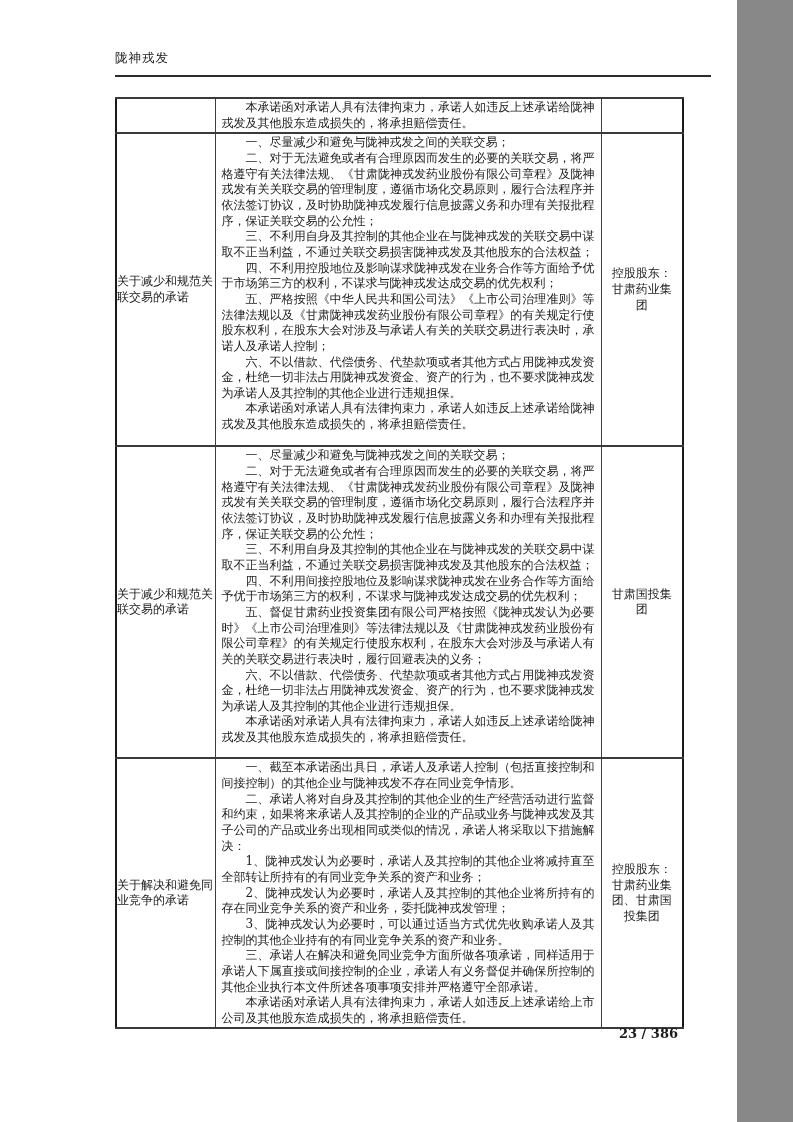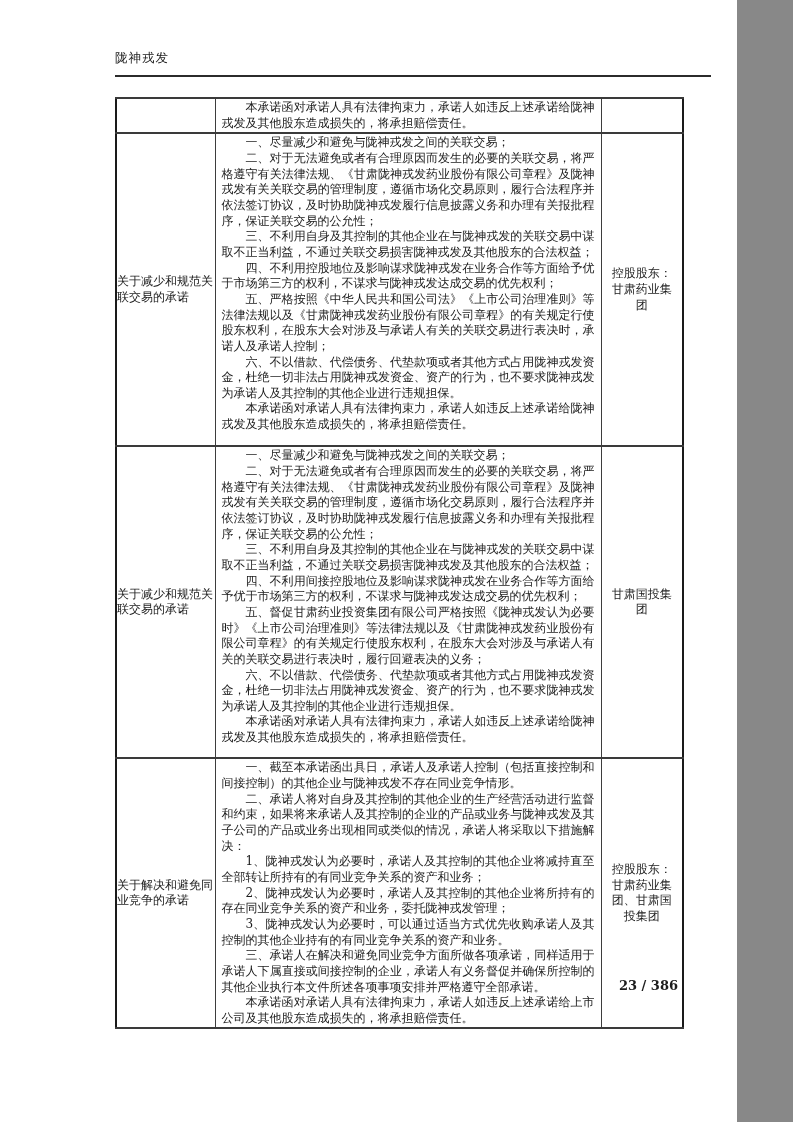--- a/index.html
+++ b/index.html
@@ -48,21 +48,21 @@
     text-align:center;
     padding:0 6px;
   }
   .para{
     margin:0;
     text-indent:2em;
     text-align:justify;
   }
   .footer{
     position:absolute;
-    left:115px; top:978px; width:563px;
+    left:115px; top:1026px; width:563px;
     text-align:right;
     font-weight:bold;
     font-size:13px;
     font-family:"DejaVu Serif","Liberation Serif",serif;
   }
 </style>
 </head>
 <body>
 
 <div class="page">

